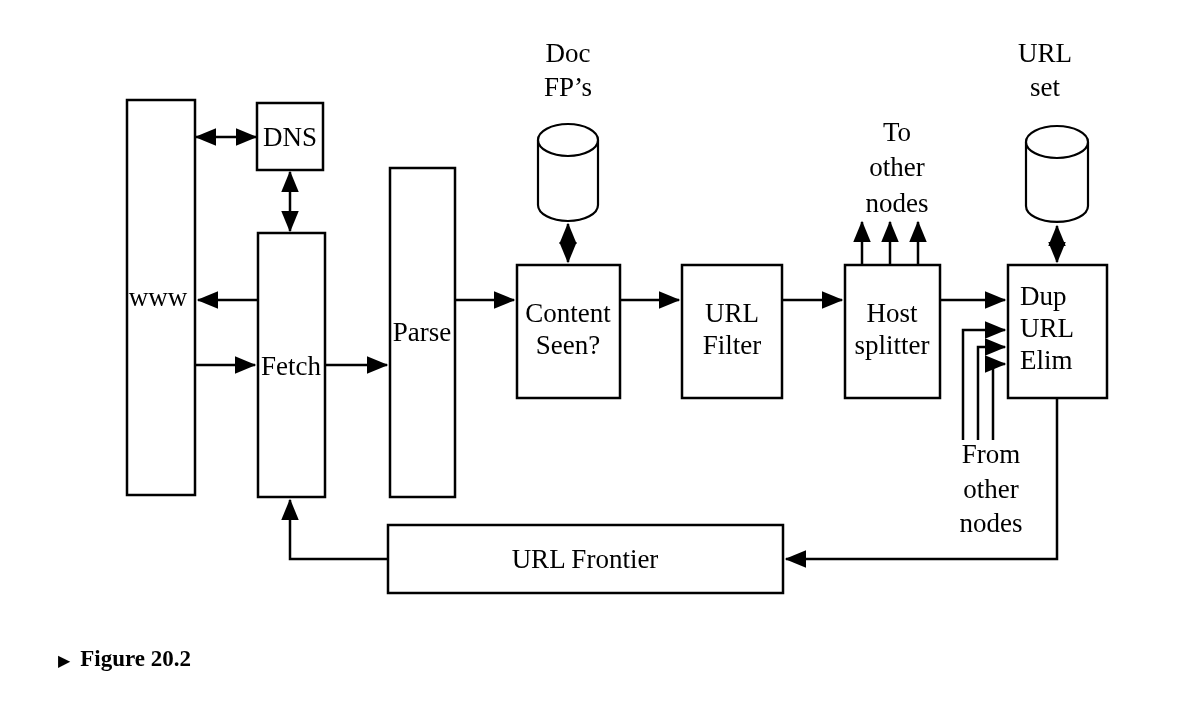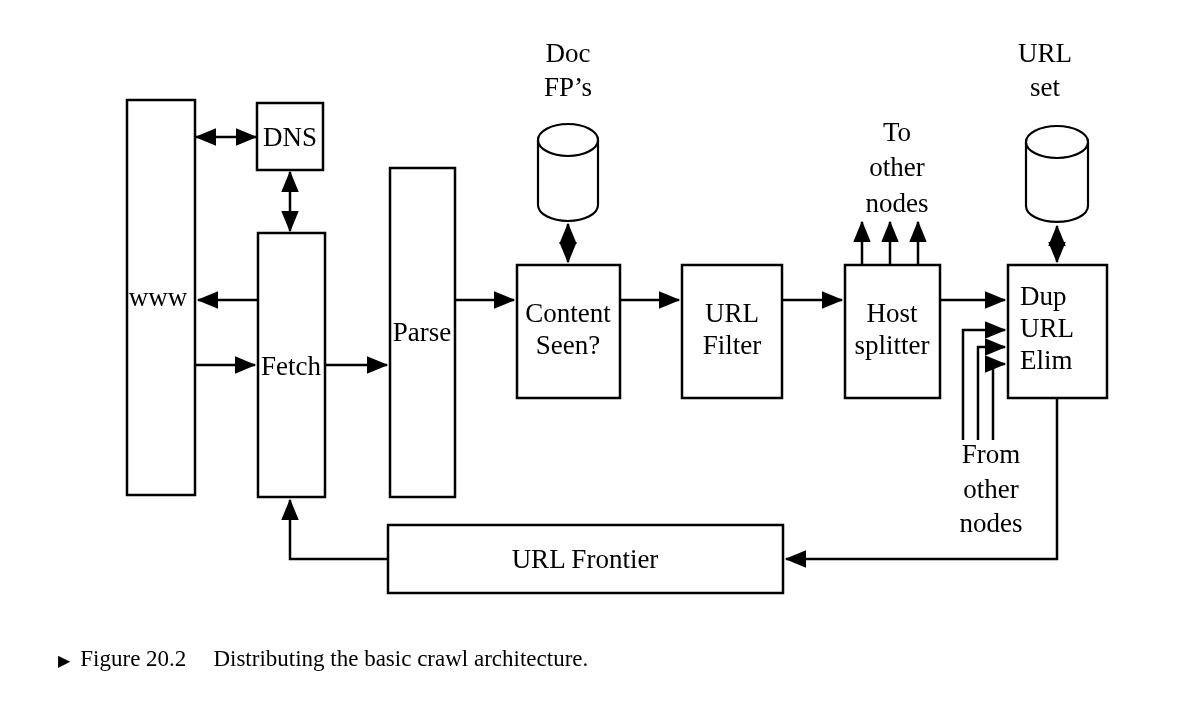--- a/index.html
+++ b/index.html
@@ -8,21 +8,21 @@
   svg { position:absolute; left:0; top:0; }
   svg text { font-family:"Liberation Serif", serif; fill:#000000; }
   .box  { fill:#ffffff; stroke:#000000; stroke-width:2.5; }
   .cyl  { fill:#ffffff; stroke:#000000; stroke-width:2.2; }
   .edge { fill:none; stroke:#000000; stroke-width:2.5; }
   .lbl  { font-size:27px; }
   .mid  { text-anchor:middle; }
   .caption { position:absolute; left:58px; top:646px; font-size:23px; color:#000;
              display:flex; align-items:baseline; white-space:nowrap; }
   .cap-marker { font-size:16px; margin-right:10px; }
-  .cap-label  { font-weight:normal; margin-right:27px; }
+  .cap-label  { font-weight:bold; }
 </style>
 </head>
 <body>
 
 <div class="stage">
   <svg width="1200" height="712" viewBox="0 0 1200 712">
     <defs>
       <marker id="ah" markerWidth="9.5" markerHeight="7.5" refX="8" refY="3.5" orient="auto-start-reverse" markerUnits="strokeWidth">
         <path d="M0,0 L8.5,3.5 L0,7 Z" fill="#000000"></path>
       </marker>
@@ -87,15 +87,14 @@
     <text class="lbl mid" x="897" y="176">other</text>
     <text class="lbl mid" x="897" y="212">nodes</text>
     <text class="lbl mid" x="991" y="463">From</text>
     <text class="lbl mid" x="991" y="498">other</text>
     <text class="lbl mid" x="991" y="532">nodes</text>
   </svg>
 
   <div class="caption">
     <span class="cap-marker">▶</span>
     <span class="cap-label">Figure 20.2</span>
-    <span class="cap-text">Distributing the basic crawl architecture.</span>
   </div>
 </div>
 
 </body></html>

